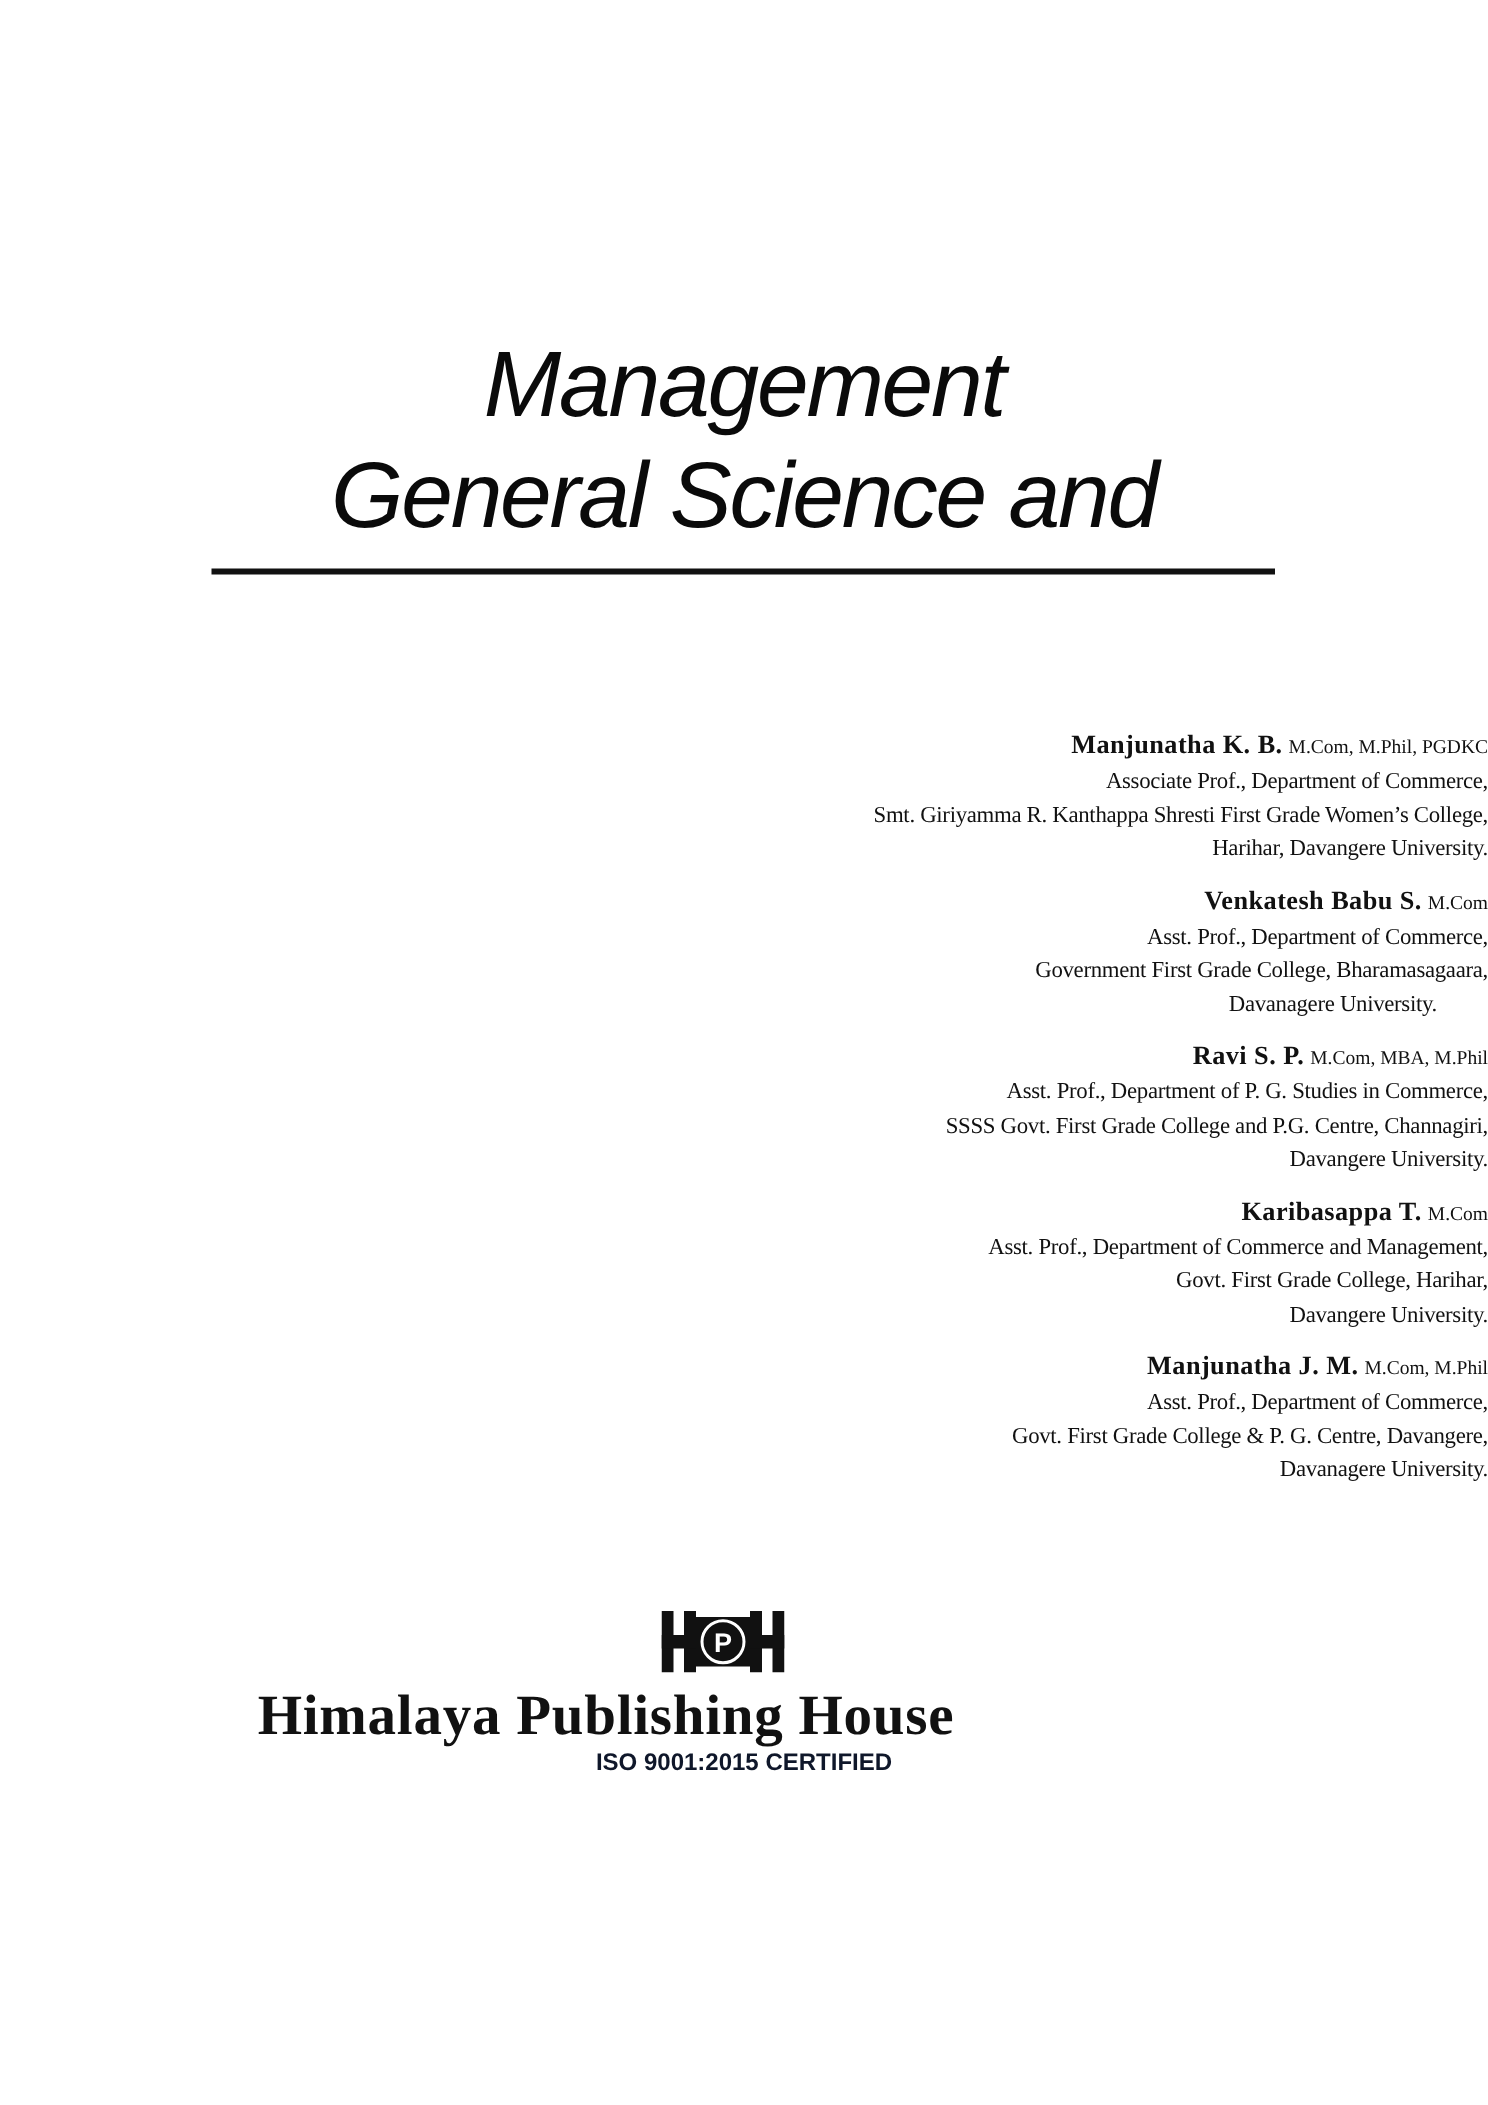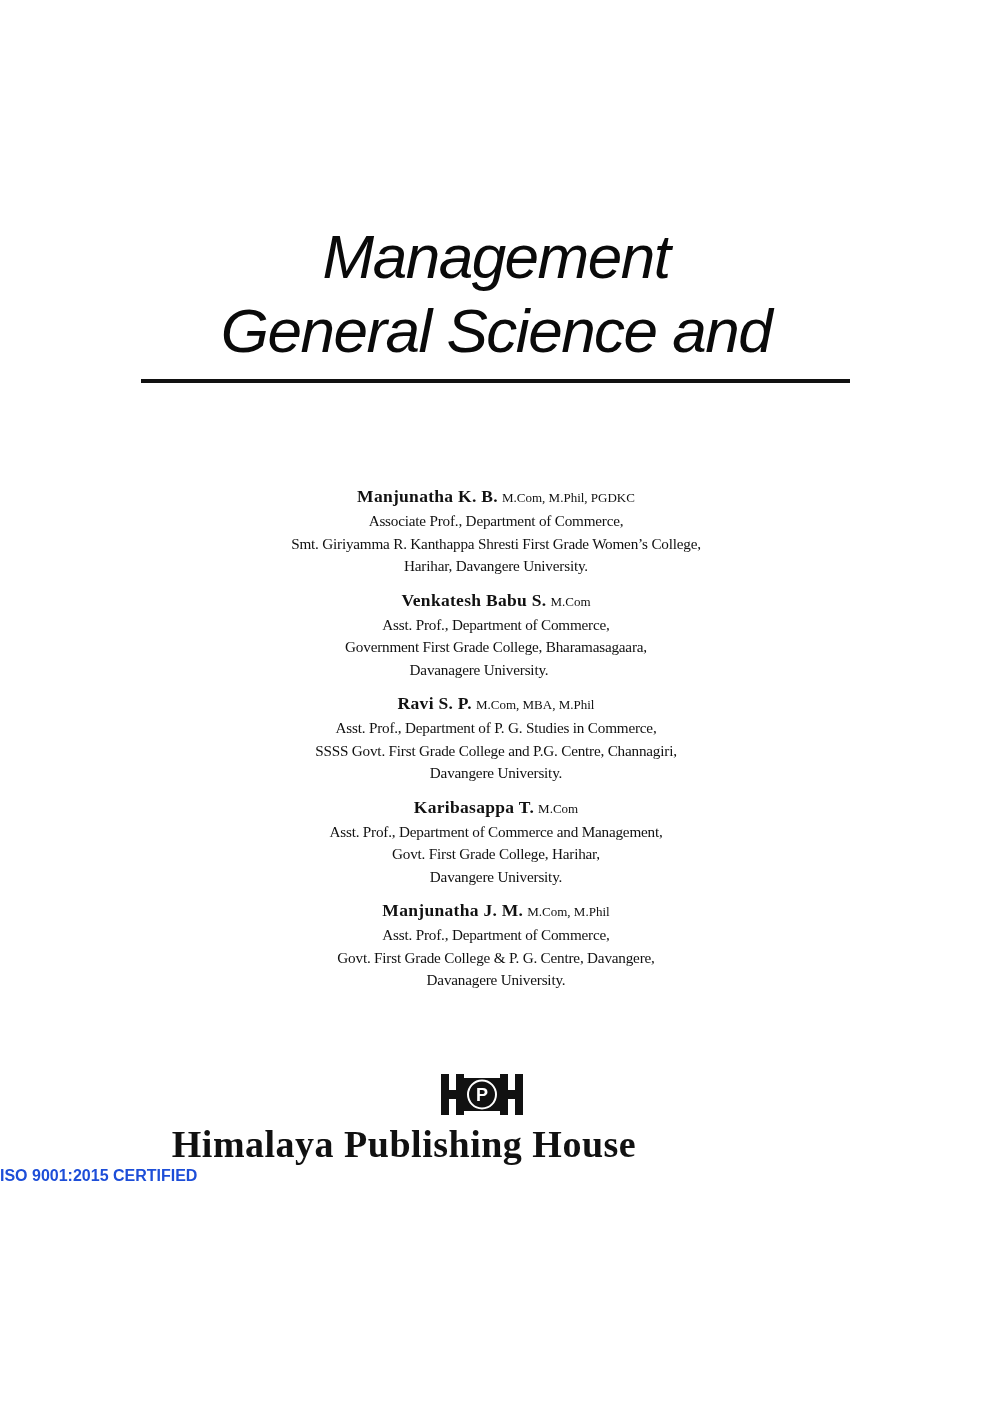--- a/index.html
+++ b/index.html
@@ -7,39 +7,39 @@
   .title {
     position: absolute; left: 0; width: 992px; text-align: center;
     font-family: "Liberation Sans", sans-serif; font-style: italic;
     font-size: 62px; line-height: 74px; top: 220px; letter-spacing: -1.5px; color: #0a0a0a;
   }
   .title span { display: block; }
   .rule {
     position: absolute; left: 141px; width: 709px; top: 379px; height: 4px; background: #111;
   }
   .authors {
-    position: absolute; left: 0; width: 992px; top: 484px; text-align: center;
+    position: absolute; left: 0; width: 992px; top: 484px; text-align: right;
     font-family: "Liberation Serif", serif; color: #111;
   }
   .author { margin-bottom: 10px; }
   .author .name-line { font-size: 17.5px; line-height: 24px; }
   .author .name { font-weight: bold; letter-spacing: 0.3px; }
   .author .deg { font-size: 13px; margin-left: 4px; }
   .author .line { font-size: 15.2px; line-height: 22.5px; letter-spacing: -0.2px; }
   .logo {
     position: absolute; left: 441px; top: 1074px; width: 82px; height: 41px;
   }
   .publisher {
     position: absolute; left: 0; width: 808px; top: 1122px; text-align: center;
     font-family: "Liberation Serif", serif; font-weight: bold; font-size: 38px; line-height: 44px;
     letter-spacing: 0.5px; color: #111;
   }
   .cert {
-    position: absolute; left: 0; width: 992px; top: 1166px; 
-    font-family: "Liberation Sans", sans-serif; font-weight: bold; font-size: 16px; line-height: 20px; color: #1d4ed8;
+    position: absolute; left: 0; width: 992px; top: 1166px; text-align: center;
+    font-family: "Liberation Sans", sans-serif; font-weight: bold; font-size: 16px; line-height: 20px; color: #0f172a;
   }
 </style>
 </head>
 <body>
 
 <div class="title">
   <span>Management</span>
   <span>General Science and</span>
 </div>
 

